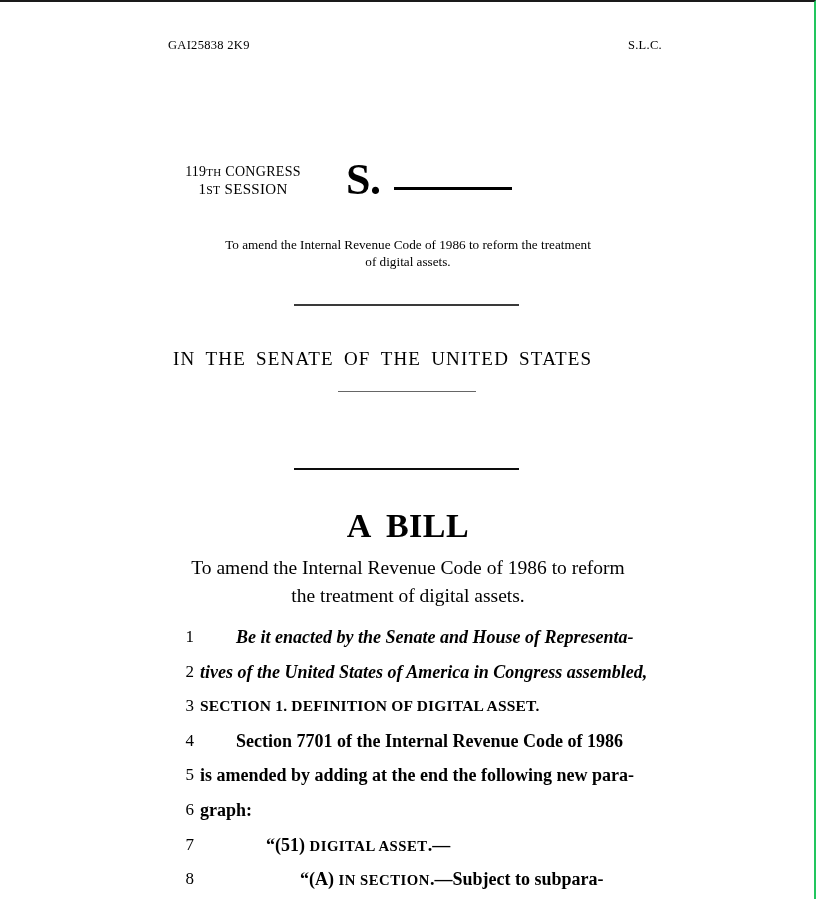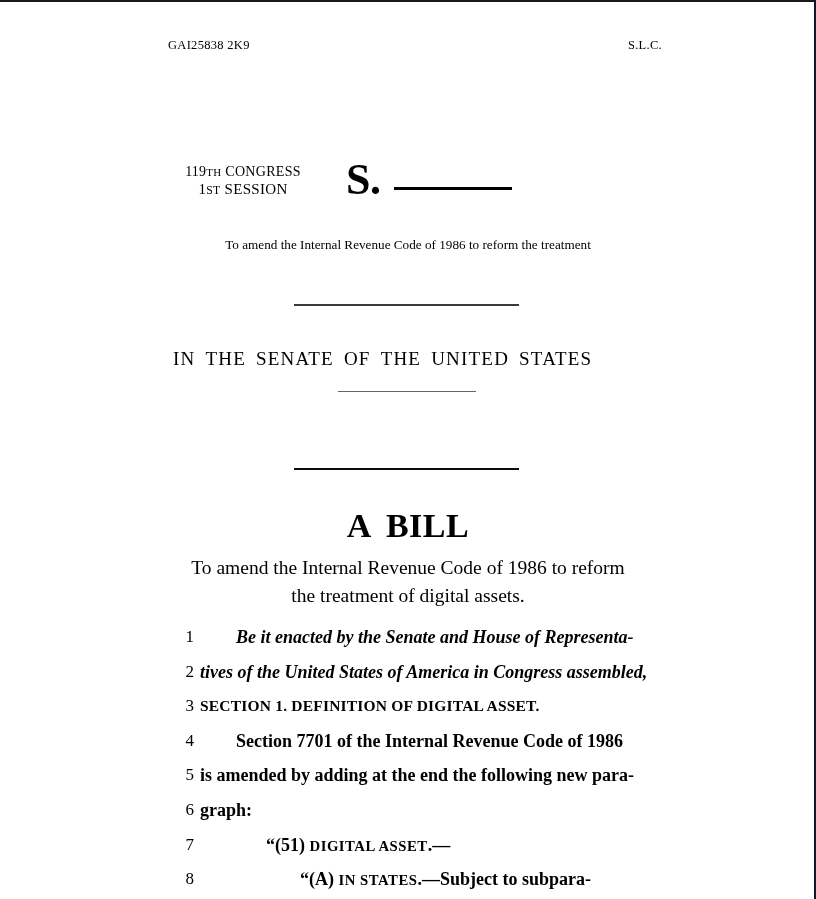--- a/index.html
+++ b/index.html
@@ -11,21 +11,21 @@
     font-family: "Liberation Serif", "DejaVu Serif", serif;
     color: #000000;
   }
   .page {
     position: relative;
     width: 816px;
     height: 899px;
     background: #ffffff;
     box-sizing: border-box;
     border-top: 2px solid #1a1a1a;
-    border-right: 2px solid #0f172a;
+    border-right: 2px solid #22c55e;
     overflow: hidden;
   }
 
   
   .running-head {
     position: absolute;
     top: 36px;
     left: 168px;
     right: 152px;
     display: flex;
@@ -226,20 +226,21 @@
       <div class="session-line"><span>1</span><span class="sc">ST</span> <span class="sc" style="font-size:1em;letter-spacing:0.3px;">SESSION</span></div>
     </div>
     <div class="billno-block">
       <span class="bill-s">S.</span>
       <span class="bill-blank"></span>
     </div>
   </div>
 
   <div class="purpose">
     <div>To amend the Internal Revenue Code of 1986 to reform the treatment</div>
+    <div>of digital assets.</div>
   </div>
 
   <div class="rule rule-1"></div>
 
   <div class="senate-heading"><span class="w">IN</span><span class="w">THE</span><span class="w">SENATE</span><span class="w">OF</span><span class="w">THE</span><span class="w">UNITED</span><span class="w">STATES</span></div>
 
   <div class="rule rule-2"></div>
 
   <div class="sponsor">
   </div>
@@ -285,18 +286,18 @@
       <span class="linetext">graph:</span>
     </div>
 
     <div class="line">
       <span class="lineno">7</span>
       <span class="linetext indent-quote"><span>“(51) </span><span class="smallcaps">DIGITAL ASSET</span><span>.—</span></span>
     </div>
 
     <div class="line">
       <span class="lineno">8</span>
-      <span class="linetext indent-sub"><span>“(A) </span><span class="smallcaps">IN STATES</span><span>.—Subject to subpara-</span></span>
+      <span class="linetext indent-sub"><span>“(A) </span><span class="smallcaps">IN SECTION</span><span>.—Subject to subpara-</span></span>
     </div>
 
   </div>
 
 </div>
 
 </body></html>

